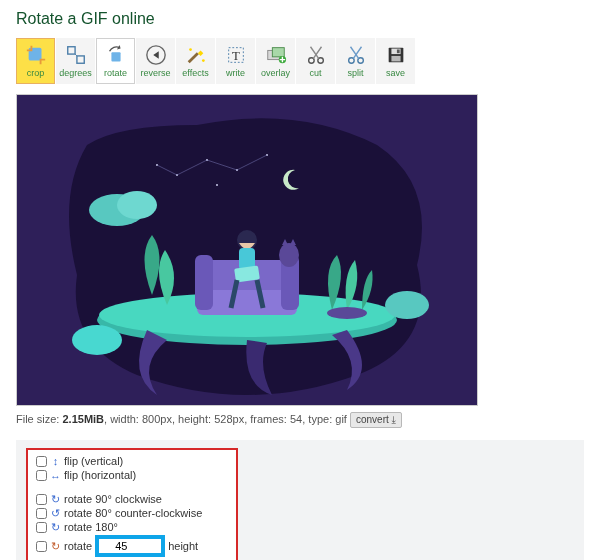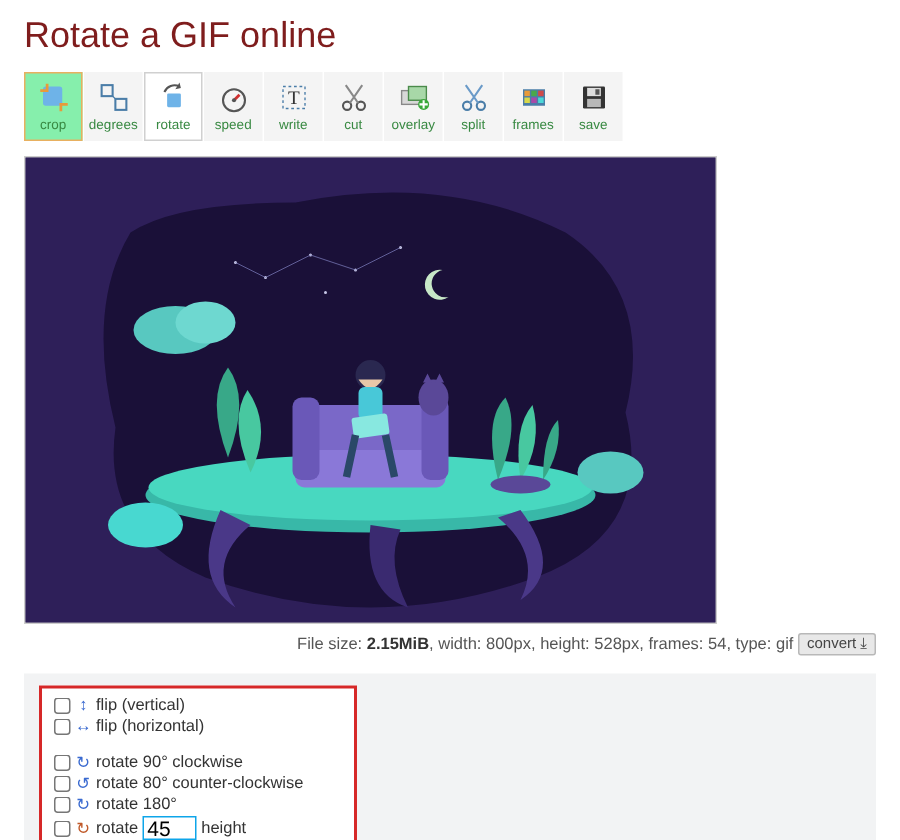--- a/index.html
+++ b/index.html
@@ -5,43 +5,43 @@
   body {
     margin: 0;
     font-family: Arial, Helvetica, sans-serif;
     background: #fff;
     font-size: 12px;
     color: #333;
     width: 600px;
   }
   .page { padding: 10px 16px; }
   .page-title {
-    font-size: 24px;
+    font-size: 16px;
     font-weight: 400;
-    color: #7f1d1d;
+    color: #14532d;
     margin: 0 0 10px 0;
   }
   .toolbar {
     display: flex;
     gap: 1px;
     margin-bottom: 10px;
   }
   .tool {
     width: 37px;
     height: 44px;
     background: #f4f4f4;
     display: flex;
     flex-direction: column;
     align-items: center;
     justify-content: center;
     cursor: pointer;
     border: 1px solid transparent;
   }
   .tool.sel {
-    background: #86efac;
+    background: #fde047;
     border: 1px solid #e8b060;
   }
   .tool.active {
     background: #fff;
     border: 1px solid #d0d0d0;
   }
   .tool .ico {
     width: 22px;
     height: 22px;
     display: flex;
@@ -59,21 +59,20 @@
     background: #2e1f59;
     position: relative;
     overflow: hidden;
     border: 1px solid #ccc;
   }
   .preview svg { width:100%; height:100%; display:block; }
   .fileinfo {
     font-size: 11px;
     color: #555;
     margin: 6px 0 12px 0;
-    text-align: right;
   }
   .fileinfo .bold { font-weight: bold; color:#333; }
   .convert-btn {
     display: inline-block;
     background: #e8e8e8;
     border: 1px solid #b8b8b8;
     border-radius: 2px;
     padding: 1px 5px;
     font-size: 10px;
     color: #444;
@@ -108,23 +107,23 @@
     width: 11px;
     height: 11px;
     display: inline-flex;
     align-items: center;
     justify-content: center;
     font-size: 11px;
   }
   .opt-row input[type="text"] {
     width: 30px;
     height: 14px;
-    font-size: 14px;
-    padding: 0 2px;
-    border: 1px solid #0ea5e9;
+    font-size: 11px;
+    padding: 0 16px;
+    border: 4px solid #0ea5e9;
   }
   .spacer { height: 10px; }
 </style>
 </head>
 <body>
 
 <div class="page">
   <h1 class="page-title">Rotate a GIF online</h1>
 
   <div class="toolbar">
@@ -153,80 +152,76 @@
             <rect x="7" y="9" width="10" height="10" fill="#6eb3e8" rx="1"></rect>
             <path d="M16 4a8 8 0 00-11 4" stroke="#555" fill="none" stroke-width="1.5"></path>
             <path d="M16 1l1 4-4 1" fill="#555"></path>
           </svg>
       </span>
       <span class="lbl">rotate</span>
     </div>
     <div class="tool">
       <span class="ico">
         <svg viewBox="0 0 24 24">
-            <circle cx="12" cy="14" r="8" fill="none" stroke="#555" stroke-width="1.5"></circle>
-            <path d="M12 14l4-4" stroke="#d03030" stroke-width="2"></path>
-            <circle cx="12" cy="14" r="1.5" fill="#555"></circle>
-          </svg>
-      </span>
-      <span class="lbl">speed</span>
+            <circle cx="12" cy="12" r="10" fill="none" stroke="#666" stroke-width="1.5"></circle>
+            <path d="M15 8l-6 4 6 4z" fill="#444"></path>
+          </svg>
+      </span>
+      <span class="lbl">reverse</span>
+    </div>
+    <div class="tool">
+      <span class="ico">
+        <svg viewBox="0 0 24 24">
+            <path d="M4 20l10-10" stroke="#8a6a3a" stroke-width="3"></path>
+            <path d="M14 10l3-3 3 3-3 3z" fill="#ffd700"></path>
+            <circle cx="6" cy="6" r="1.5" fill="#ffd700"></circle>
+            <circle cx="20" cy="18" r="1.5" fill="#ffd700"></circle>
+          </svg>
+      </span>
+      <span class="lbl">effects</span>
     </div>
     <div class="tool">
       <span class="ico">
         <svg viewBox="0 0 24 24">
             <rect x="4" y="4" width="16" height="16" fill="none" stroke="#4a7da8" stroke-width="1" stroke-dasharray="2"></rect>
             <text x="12" y="17" font-size="14" fill="#333" text-anchor="middle" font-family="serif">T</text>
           </svg>
       </span>
       <span class="lbl">write</span>
-    </div>
-    <div class="tool">
-      <span class="ico">
-        <svg viewBox="0 0 24 24">
-            <circle cx="7" cy="18" r="3" fill="none" stroke="#555" stroke-width="1.5"></circle>
-            <circle cx="17" cy="18" r="3" fill="none" stroke="#555" stroke-width="1.5"></circle>
-            <path d="M9 16L18 3M15 16L6 3" stroke="#888" stroke-width="1.5"></path>
-          </svg>
-      </span>
-      <span class="lbl">cut</span>
     </div>
     <div class="tool">
       <span class="ico">
         <svg viewBox="0 0 24 24">
             <rect x="3" y="7" width="14" height="10" fill="#d8d8d8" stroke="#888"></rect>
             <rect x="8" y="4" width="13" height="10" fill="#a8d8a8" stroke="#4a8a4a"></rect>
             <circle cx="19" cy="17" r="4" fill="#3aa83a"></circle>
             <path d="M19 14v6M16 17h6" stroke="#fff" stroke-width="1.5"></path>
           </svg>
       </span>
       <span class="lbl">overlay</span>
     </div>
     <div class="tool">
       <span class="ico">
         <svg viewBox="0 0 24 24">
+            <circle cx="7" cy="18" r="3" fill="none" stroke="#555" stroke-width="1.5"></circle>
+            <circle cx="17" cy="18" r="3" fill="none" stroke="#555" stroke-width="1.5"></circle>
+            <path d="M9 16L18 3M15 16L6 3" stroke="#888" stroke-width="1.5"></path>
+          </svg>
+      </span>
+      <span class="lbl">cut</span>
+    </div>
+    <div class="tool">
+      <span class="ico">
+        <svg viewBox="0 0 24 24">
             <circle cx="7" cy="18" r="3" fill="none" stroke="#4a7da8" stroke-width="1.5"></circle>
             <circle cx="17" cy="18" r="3" fill="none" stroke="#4a7da8" stroke-width="1.5"></circle>
             <path d="M9 16L18 3M15 16L6 3" stroke="#6a9ac8" stroke-width="1.5"></path>
           </svg>
       </span>
       <span class="lbl">split</span>
-    </div>
-    <div class="tool">
-      <span class="ico">
-        <svg viewBox="0 0 24 24">
-            <rect x="4" y="6" width="16" height="12" fill="#4a7da8"></rect>
-            <rect x="5" y="7" width="4" height="4" fill="#e89a3a"></rect>
-            <rect x="10" y="7" width="4" height="4" fill="#4aa84a"></rect>
-            <rect x="15" y="7" width="4" height="4" fill="#d04a4a"></rect>
-            <rect x="5" y="12" width="4" height="4" fill="#d8d84a"></rect>
-            <rect x="10" y="12" width="4" height="4" fill="#a84aa8"></rect>
-            <rect x="15" y="12" width="4" height="4" fill="#4ad8d8"></rect>
-          </svg>
-      </span>
-      <span class="lbl">frames</span>
     </div>
     <div class="tool">
       <span class="ico">
         <svg viewBox="0 0 24 24">
             <rect x="4" y="4" width="16" height="16" fill="#333" rx="1"></rect>
             <rect x="7" y="5" width="10" height="6" fill="#ddd"></rect>
             <rect x="13" y="6" width="3" height="4" fill="#555"></rect>
             <rect x="7" y="13" width="10" height="6" fill="#b8b8b8"></rect>
           </svg>
       </span>

